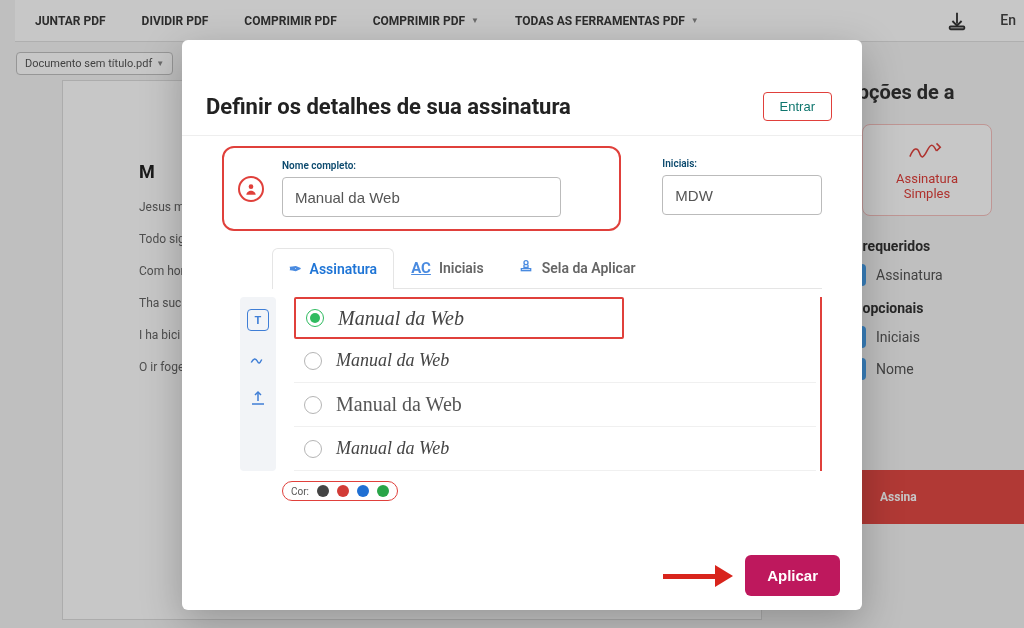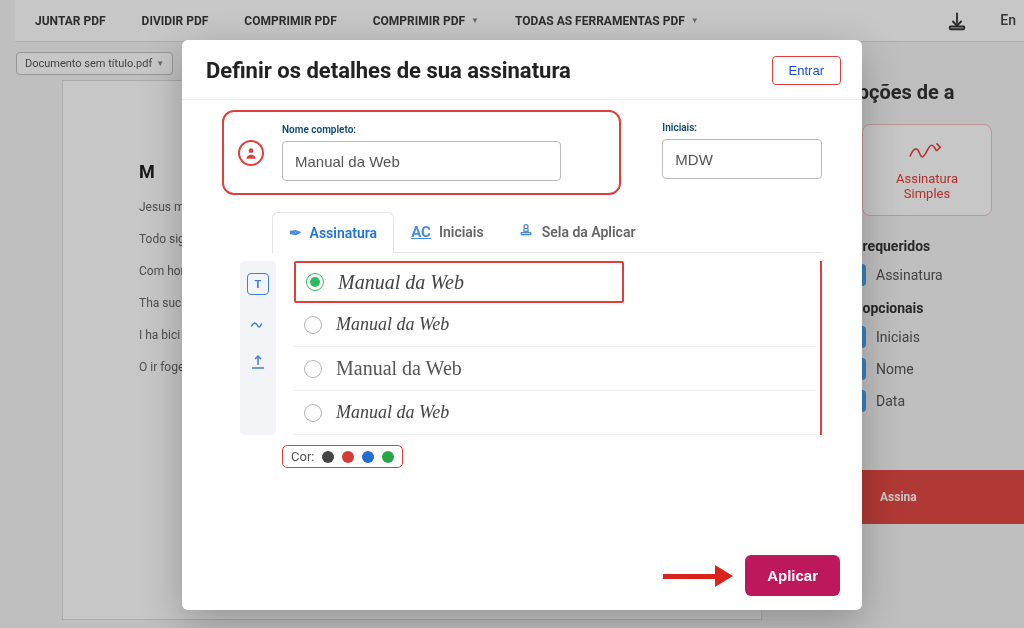--- a/index.html
+++ b/index.html
@@ -25,23 +25,23 @@
   .rp-card .sig { font-size: 24px; margin-bottom: 4px; }
   .rp-section { margin-top: 22px; margin-left: 0; }
   .rp-sec-title { font-size: 14px; font-weight: 700; color: #333; margin: 14px 0 10px 0; }
   .rp-item { display: flex; align-items: center; gap: 10px; font-size: 14px; color: #555; margin: 10px 0; }
   .rp-ic { width: 22px; height: 22px; border-radius: 4px; background: #4aa3f0; display: inline-flex; align-items: center; justify-content: center; color: #fff; font-size: 10px; font-weight: 700; }
   .rp-cta { position: absolute; right: 0; top: 470px; width: 170px; height: 54px; background: #e34945; color: #fff; font-size: 12px; font-weight: 700; display: flex; align-items: center; justify-content: flex-start; padding-left: 26px; border-top-left-radius: 6px; border-bottom-left-radius: 6px; }
   
   .dim { position: absolute; inset: 0; background: rgba(0,0,0,0.22); }
   
   .modal { position: absolute; left: 182px; top: 40px; width: 680px; height: 570px; background: #fff; border-radius: 6px; box-shadow: 0 12px 40px rgba(0,0,0,0.25); }
-  .modal-head { display: flex; align-items: center; justify-content: space-between; padding: 16px 21px 14px 24px; border-bottom: 1px solid #eee; }
+  .modal-head { display: flex; align-items: center; justify-content: space-between; padding: 16px 30px 14px 24px; border-bottom: 1px solid #eee; margin-top: 36px; }
   .modal-title { font-size: 22px; font-weight: 700; color: #222; }
-  .loginbtn { border: 1px solid #e0403b; color: #1d4ed8; background: #fff; font-size: 13px; padding: 6px 16px; border-radius: 4px; cursor: pointer; }
+  .loginbtn { border: 1px solid #e0403b; color: #0f766e; background: #fff; font-size: 13px; padding: 6px 16px; border-radius: 4px; cursor: pointer; }
   .modal-body { padding: 10px 40px 0 40px; position: relative; }
   .name-block { border: 2px solid #e0403b; border-radius: 12px; padding: 12px 58px 12px 58px; position: relative; width: 400px; }
   .avatar-ic { position: absolute; left: 14px; top: 50%; transform: translateY(-50%); width: 26px; height: 26px; border: 2px solid #e0403b; border-radius: 50%; display: flex; align-items: center; justify-content: center; color: #e0403b; font-size: 14px; }
   .lbl { font-size: 10px; font-weight: 600; color: #0c4a6e; margin-bottom: 6px; }
   .txtfield { width: 100%; height: 40px; border: 1px solid #bbb; border-radius: 4px; padding: 0 12px; font-size: 15px; color: #555; }
   .name-wrap { display: flex; align-items: flex-start; gap: 18px; }
   .iniciais-block { padding-top: 12px; width: 160px; margin-left: 23px; }
   
   .tabs { margin-top: 16px; margin-left: 50px; display: flex; border-bottom: 1px solid #e5e5e5; }
   .tab { padding: 10px 16px; font-size: 14px; font-weight: 600; color: #666; display: flex; align-items: center; gap: 8px; cursor: pointer; border: 1px solid transparent; border-bottom: none; }
@@ -57,21 +57,21 @@
   .sigrow.first { border: 2px solid #e0403b; border-radius: 2px; height: 42px; width: 330px; }
   .radio { width: 18px; height: 18px; border-radius: 50%; border: 1.5px solid #b5b5b5; display: inline-block; position: relative; }
   .radio.on { border-color: #2fbb5f; }
   .radio.on::after { content: ''; position: absolute; left: 3px; top: 3px; width: 10px; height: 10px; border-radius: 50%; background: #2fbb5f; }
   .sigtxt { font-size: 20px; color: #444; }
   .f0 { font-family: "Brush Script MT", cursive; font-style: italic; }
   .f1 { font-family: "Segoe Script", cursive; font-style: italic; font-size: 18px; }
   .f2 { font-family: Georgia, serif; font-size: 20px; color: #555; }
   .f3 { font-family: "Bradley Hand", cursive; font-style: italic; font-size: 18px; }
   
-  .cor-row { margin: 10px 0 0 60px; border: 1.5px solid #e0403b; border-radius: 5px; display: inline-flex; align-items: center; gap: 8px; padding: 3px 8px 3px 8px; font-size: 13px; color: #555; }
+  .cor-row { margin: 10px 0 0 60px; border: 1.5px solid #e0403b; border-radius: 10px; display: inline-flex; align-items: center; gap: 8px; padding: 3px 8px 3px 8px; font-size: 10px; color: #555; }
   .sw { width: 12px; height: 12px; border-radius: 50%; background: #444; }
   .sw.r { background: #d23c37; }
   .sw.b { background: #1f6fd3; }
   .sw.g { background: #29a548; }
   
   .modal-foot { position: absolute; right: 22px; bottom: 14px; display: flex; align-items: center; gap: 12px; }
   .applybtn { background: #be185d; color: #fff; font-size: 15px; font-weight: 700; padding: 12px 22px; border: none; border-radius: 6px; cursor: pointer; }
   .arrow { width: 70px; height: 14px; position: relative; }
   .arrow .shaft { position: absolute; left: 0; top: 5px; width: 52px; height: 5px; background: #d8241c; }
   .arrow .head { position: absolute; right: 0; top: -4px; width: 0; height: 0; border-left: 18px solid #d8241c; border-top: 11px solid transparent; border-bottom: 11px solid transparent; }
@@ -140,24 +140,20 @@
       </div>
     <div class="rp-sec-title">os opcionais</div>
     <div class="rp-item">
         <span class="rp-ic">AC</span>
         <span>Iniciais</span>
       </div>
     <div class="rp-item">
         <span class="rp-ic">A</span>
         <span>Nome</span>
       </div>
-    <div class="rp-item">
-        <span class="rp-ic">▦</span>
-        <span>Data</span>
-      </div>
   </div>
 </div>
 <div class="rp-cta">Assina</div>
 
 <div class="dim"></div>
 
 <div class="modal">
   <div class="modal-head">
     <div class="modal-title">Definir os detalhes de sua assinatura</div>
     <button class="loginbtn">Entrar</button>

